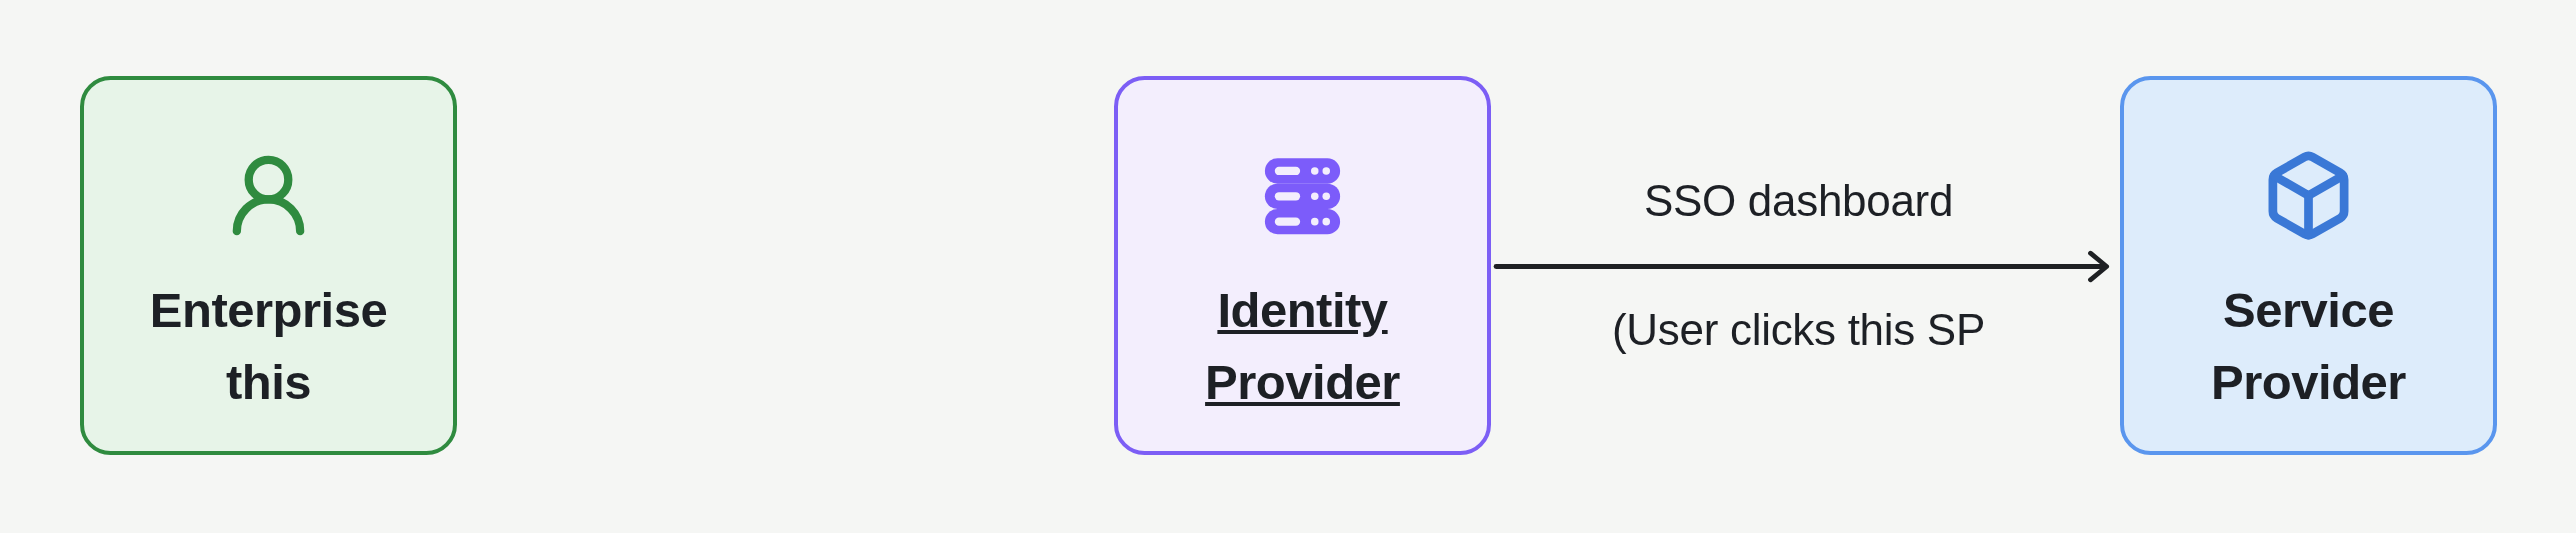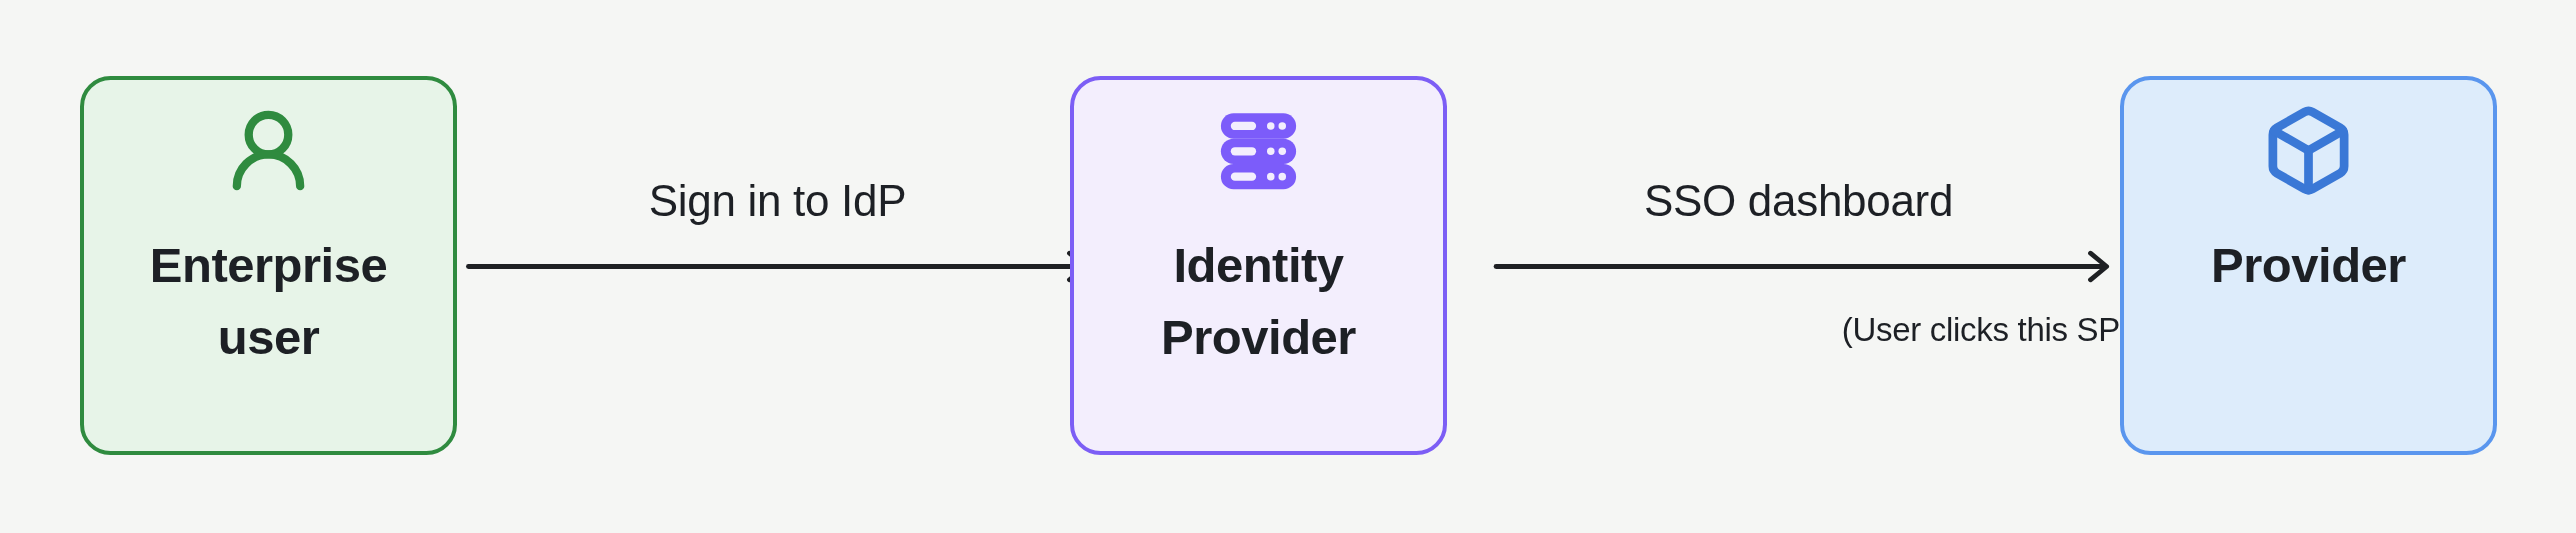--- a/index.html
+++ b/index.html
@@ -8,67 +8,60 @@
     width:2576px;height:533px;
     background:#F5F6F4;
     font-family:"Liberation Sans","DejaVu Sans",sans-serif;
     color:#1D2025;
     overflow:hidden;
   }
   .node{
     position:absolute;top:76px;width:377px;height:379px;
     box-sizing:border-box;border:4.8px solid;border-radius:30.5px;
     display:flex;flex-direction:column;align-items:center;
-    padding-top:23px;
+    padding-top:68px;
   }
   .node-green{border-color:#2F8B3F;background:#E7F4E8;}
   .node-purple{border-color:#7C5EF5;background:#F3EEFD;}
   .node-blue{border-color:#5A96EE;background:#DDECFB;}
   .node-icon{width:95px;height:95px;margin-bottom:30.5px;display:flex;align-items:center;justify-content:center;}
   .node-label{font-size:49px;font-weight:600;line-height:72px;text-align:center;letter-spacing:-0.5px;}
   .edge{position:absolute;top:0;height:533px;}
   .edge-1{left:457px;width:641px;}
   .edge-2{left:1477px;width:643px;}
   .edge-label{
     position:absolute;top:175px;left:0;right:0;
     text-align:center;font-size:44px;line-height:51px;letter-spacing:-0.3px;
   }
   .edge-arrow{position:absolute;top:236px;left:0;}
   .edge-sublabel{
     position:absolute;top:296px;left:0;right:0;
-    text-align:right;font-size:33px;line-height:67px;letter-spacing:-0.3px;
+    text-align:center;font-size:44px;line-height:67px;letter-spacing:-0.3px;
   }
 </style>
 </head>
 <body>
 
 <div class="canvas">
 
   <div class="node node-green" style="left:80px;">
     <div class="node-icon">
       <svg width="95" height="95" viewBox="0 0 24 24" fill="none" stroke="#2F8B3F" stroke-width="2.1" stroke-linecap="round" stroke-linejoin="round">
         <circle cx="12" cy="8" r="5"></circle>
         <path d="M20 21a8 8 0 0 0-16 0"></path>
       </svg>
     </div>
     <div class="node-label">
       <div>Enterprise</div>
-      <div>user</div>
+      <div>this</div>
     </div>
   </div>
 
-  <div class="edge edge-1">
-    <div class="edge-label">Sign in to IdP</div>
-    <svg class="edge-arrow" width="641" height="61" viewBox="0 0 673 64" fill="none" stroke="#1E2023" stroke-width="5" stroke-linecap="round" stroke-linejoin="round">
-      <line x1="12" y1="32" x2="656" y2="32"></line>
-      <polyline points="643,18 660,32 643,46"></polyline>
-    </svg>
-  </div>
 
-  <div class="node node-purple" style="left:1070px;">
+  <div class="node node-purple" style="left:1114px;text-decoration:underline;">
     <div class="node-icon">
       <svg width="95" height="95" viewBox="0 0 24 24">
         <g fill="#7C5CFA">
           <rect x="2.5" y="2.6" width="19" height="6.4" rx="3.2"></rect>
           <rect x="2.5" y="9.0" width="19" height="6.4" rx="3.2"></rect>
           <rect x="2.5" y="15.4" width="19" height="6.4" rx="3.2"></rect>
         </g>
         <g fill="#F3EEFD">
           <rect x="5" y="4.75" width="6.4" height="2.1" rx="1.05"></rect>
           <circle cx="15.1" cy="5.8" r="0.95"></circle>
@@ -101,18 +94,19 @@
 
   <div class="node node-blue" style="left:2120px;">
     <div class="node-icon">
       <svg width="95" height="95" viewBox="0 0 24 24" fill="none" stroke="#3A78D6" stroke-width="2.2" stroke-linecap="round" stroke-linejoin="round">
         <path d="M21 8a2 2 0 0 0-1-1.73l-7-4a2 2 0 0 0-2 0l-7 4A2 2 0 0 0 3 8v8a2 2 0 0 0 1 1.73l7 4a2 2 0 0 0 2 0l7-4A2 2 0 0 0 21 16Z"></path>
         <path d="m3.3 7 8.7 5 8.7-5"></path>
         <path d="M12 22V12"></path>
       </svg>
     </div>
     <div class="node-label">
+      <div>Service</div>
       <div>Provider</div>
     </div>
   </div>
 
 </div>
 
 
 </body></html>

